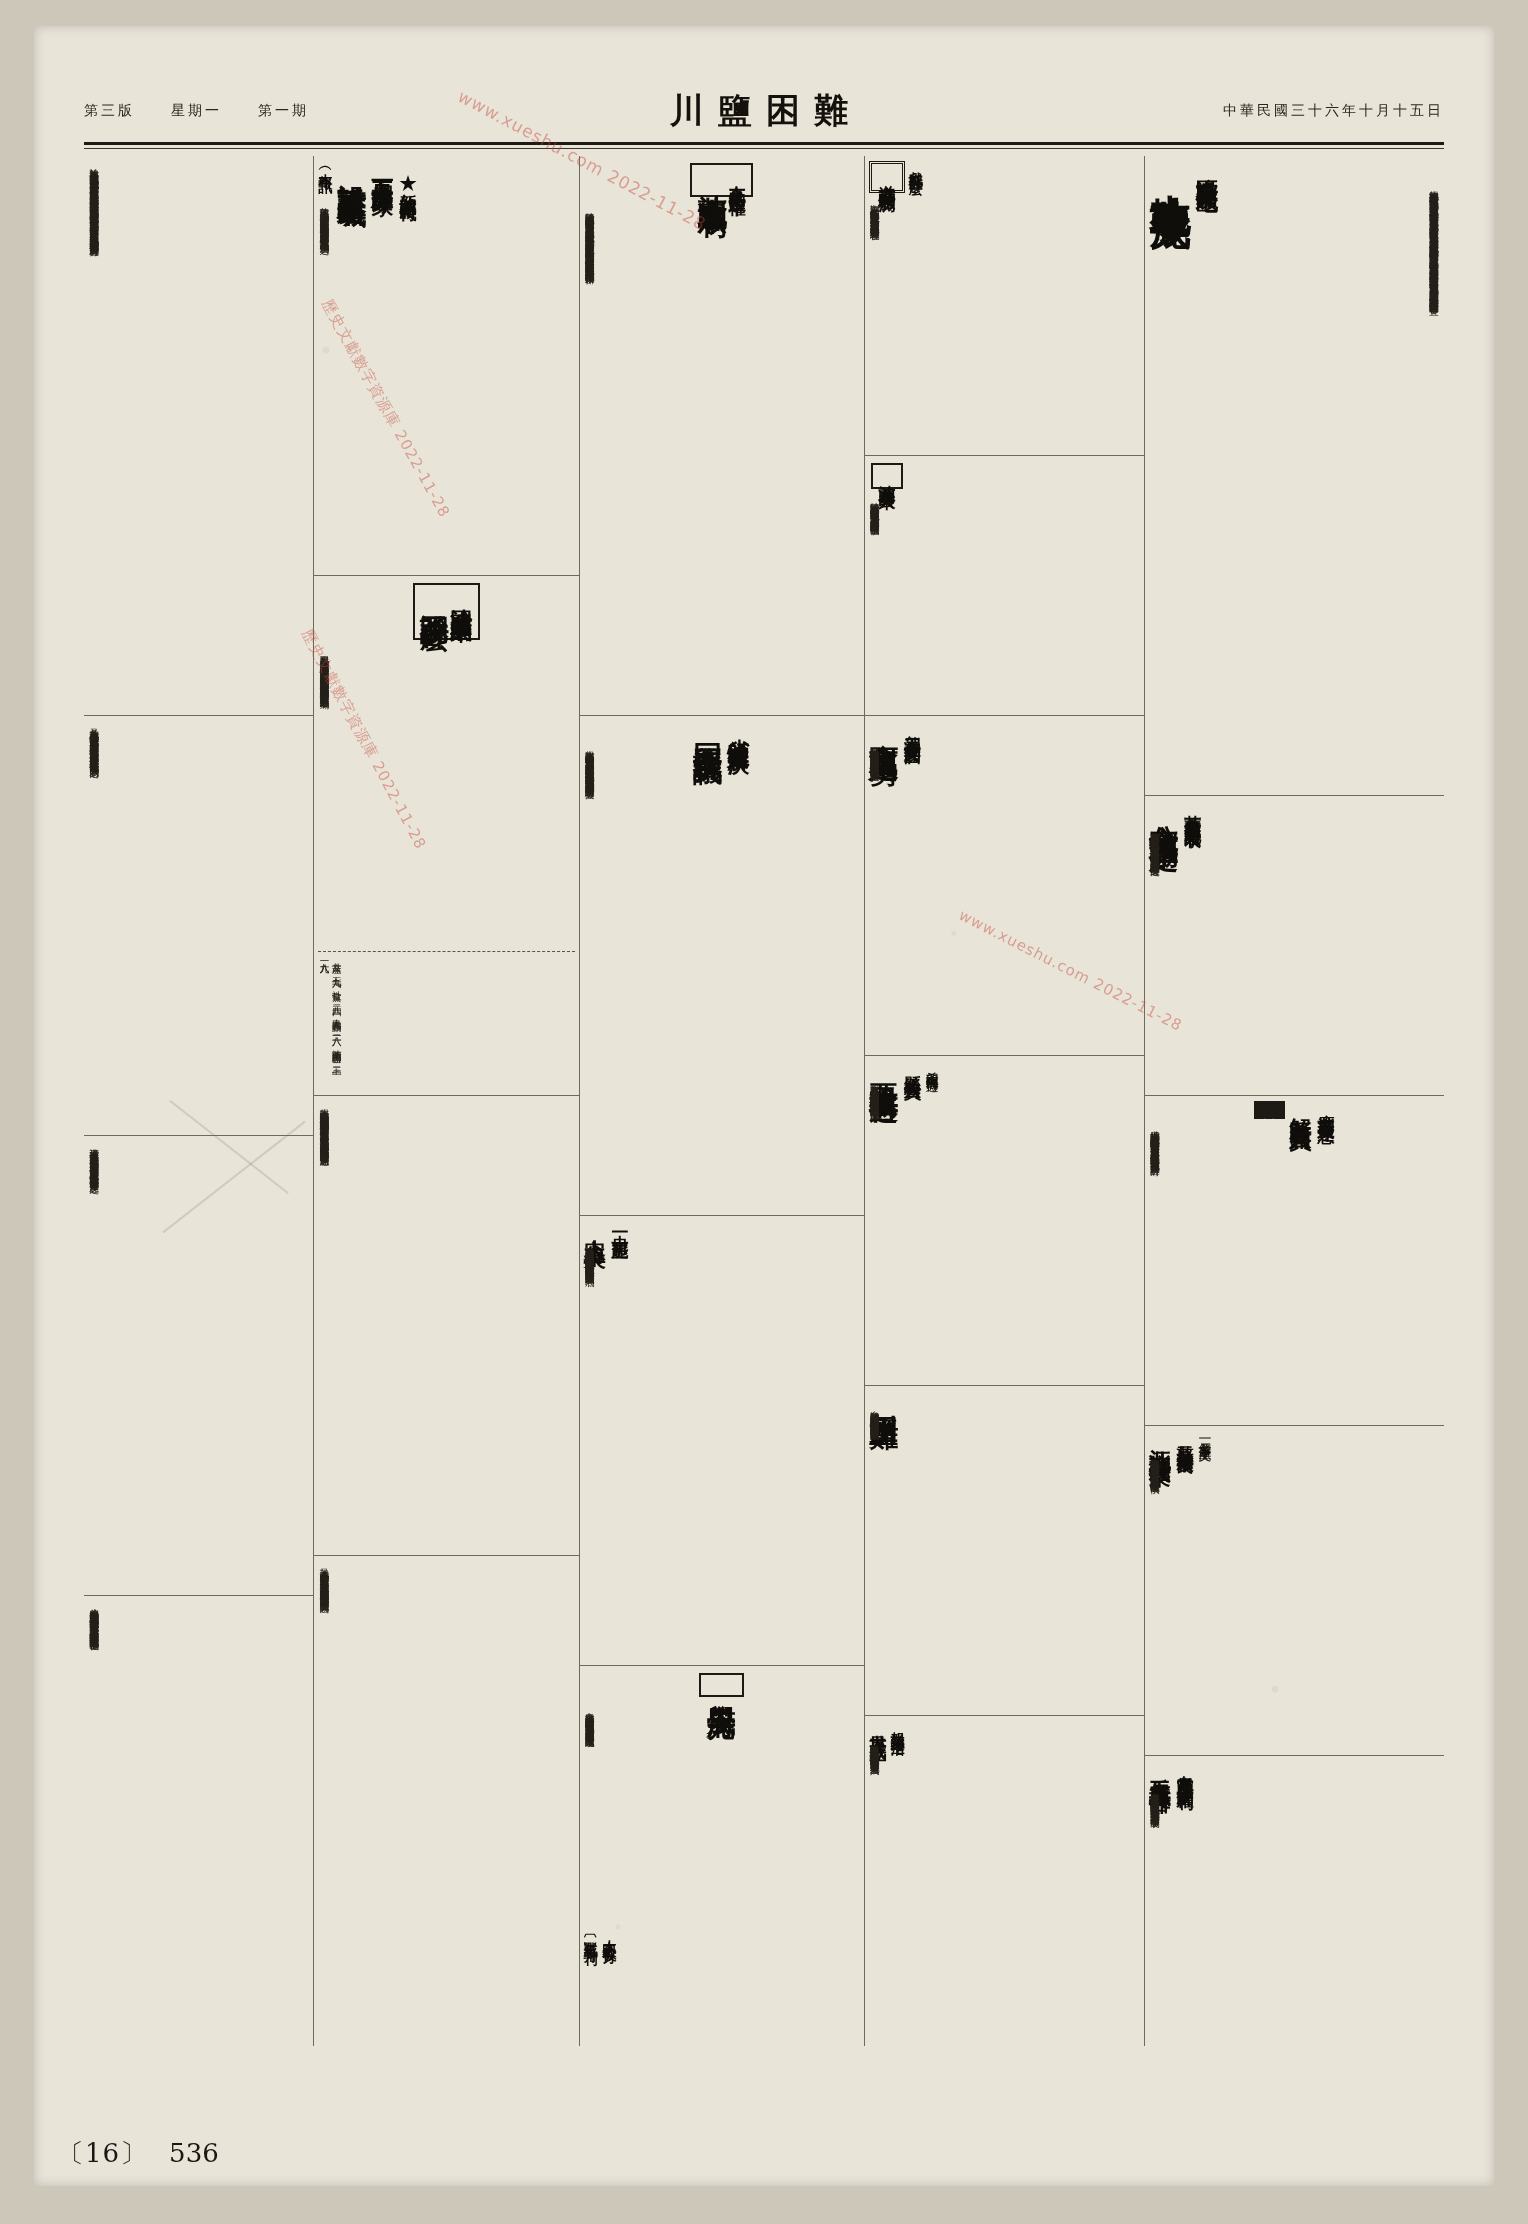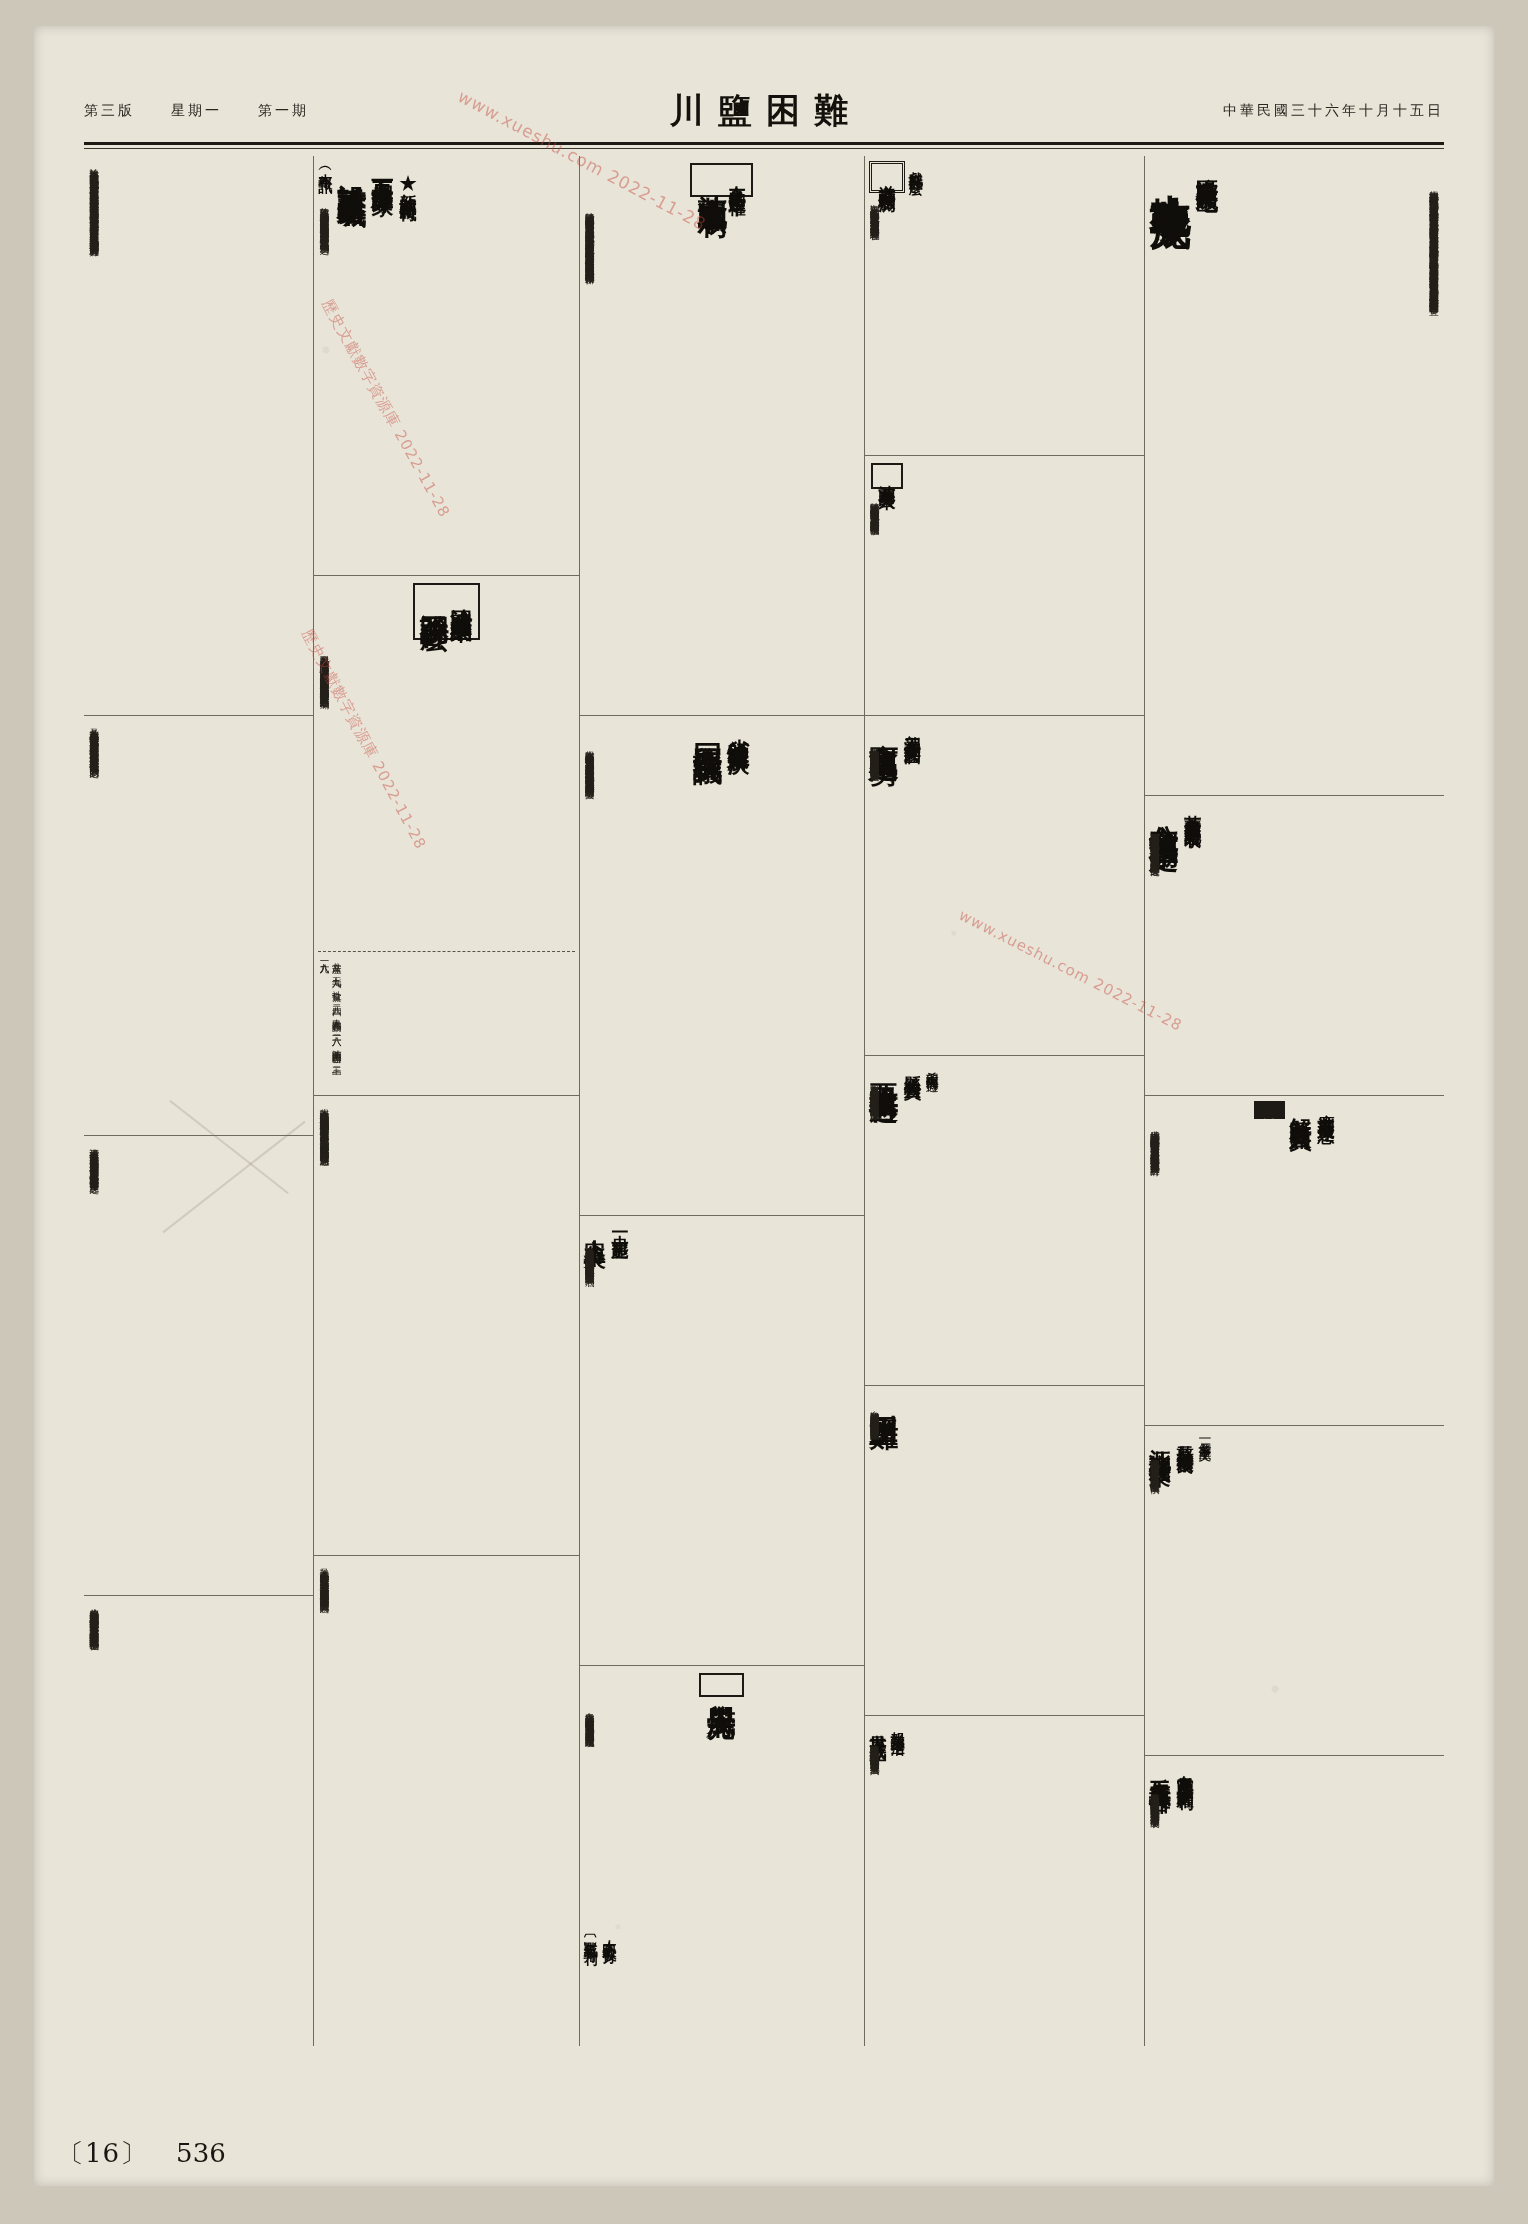--- a/index.html
+++ b/index.html
@@ -202,21 +202,21 @@
   #wm3 { left: 930px; top: 880px; transform: rotate(27deg); font-size: 15px; }
   #wm4 { left: 280px; top: 600px; transform: rotate(62deg); font-size: 15px; }
 
   
   #footer {
     position: absolute;
     left: 58px;
     top: 2136px;
     display: flex;
     align-items: baseline;
-    gap: 29px;
+    gap: 22px;
     font-size: 26px;
     color: #1a1713;
     font-family: "DejaVu Serif", serif;
   }
   #folio-brackets { letter-spacing: 1px; }
 
   
   .crease {
     position: absolute;
     background: rgba(120,112,96,.22);

